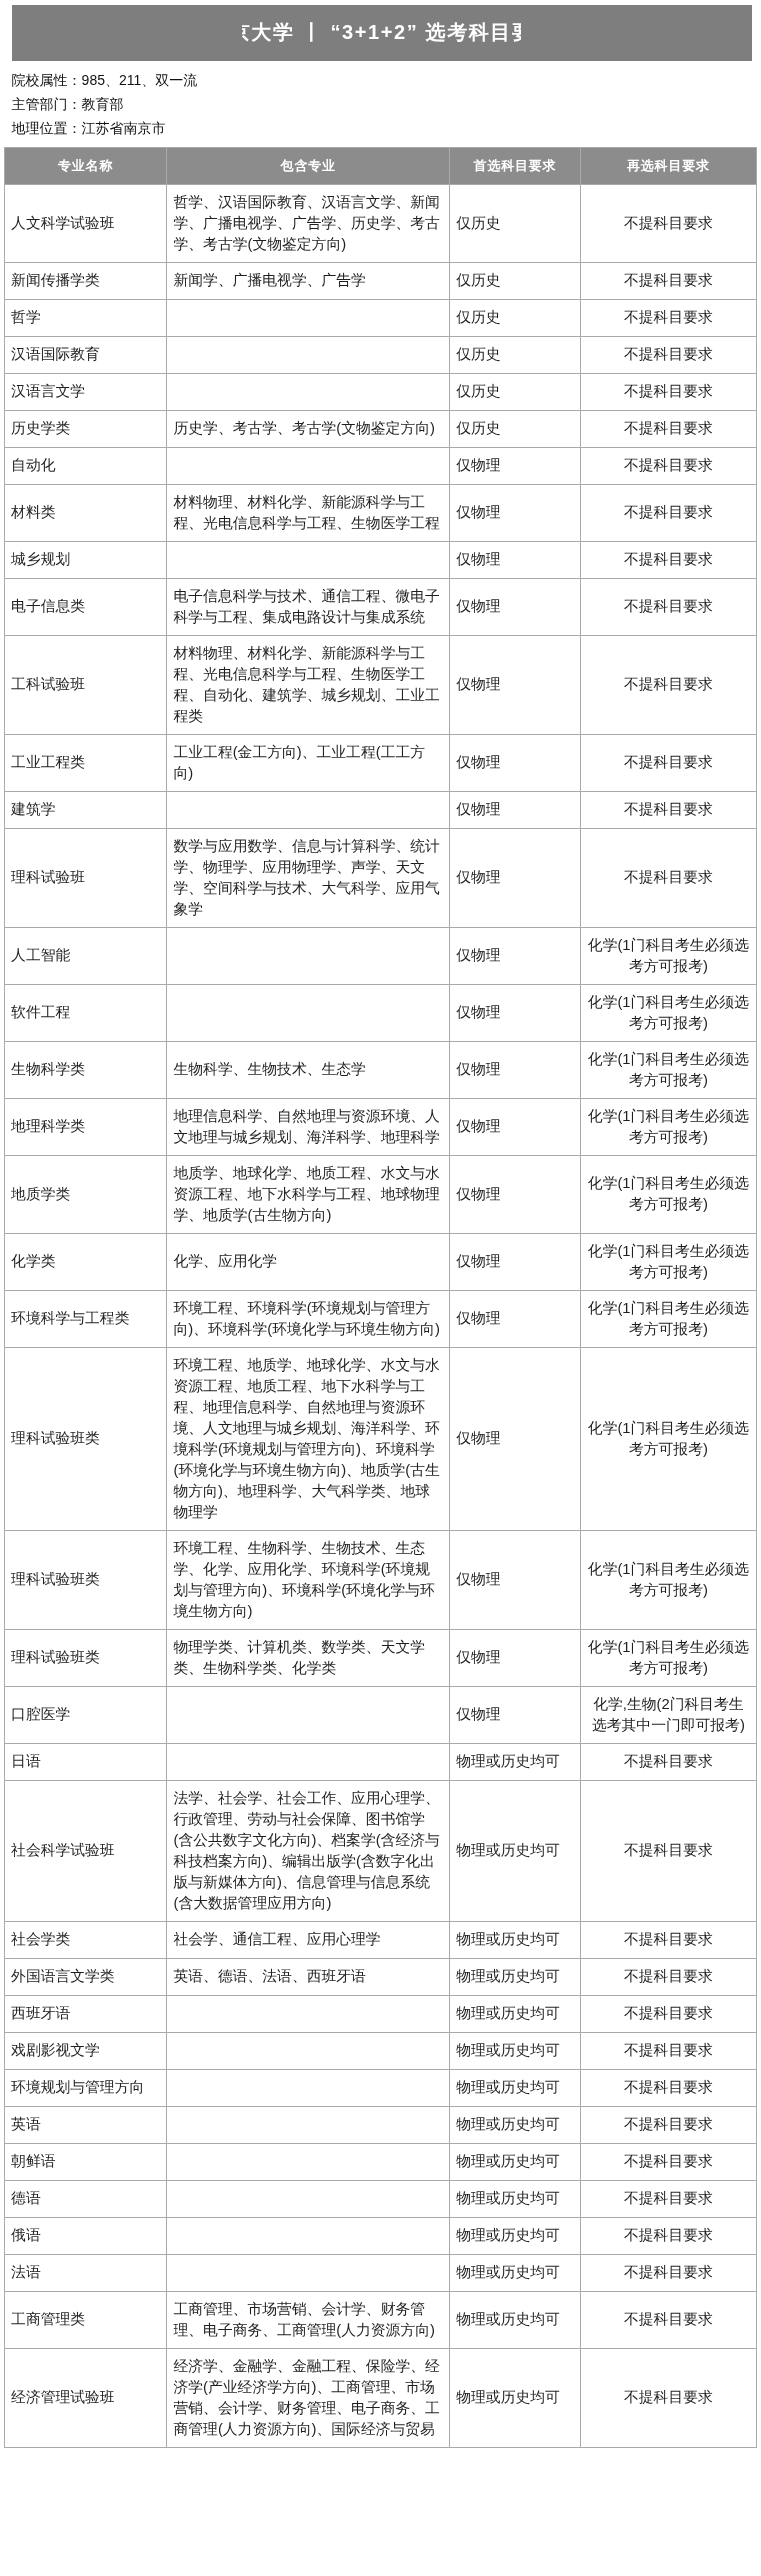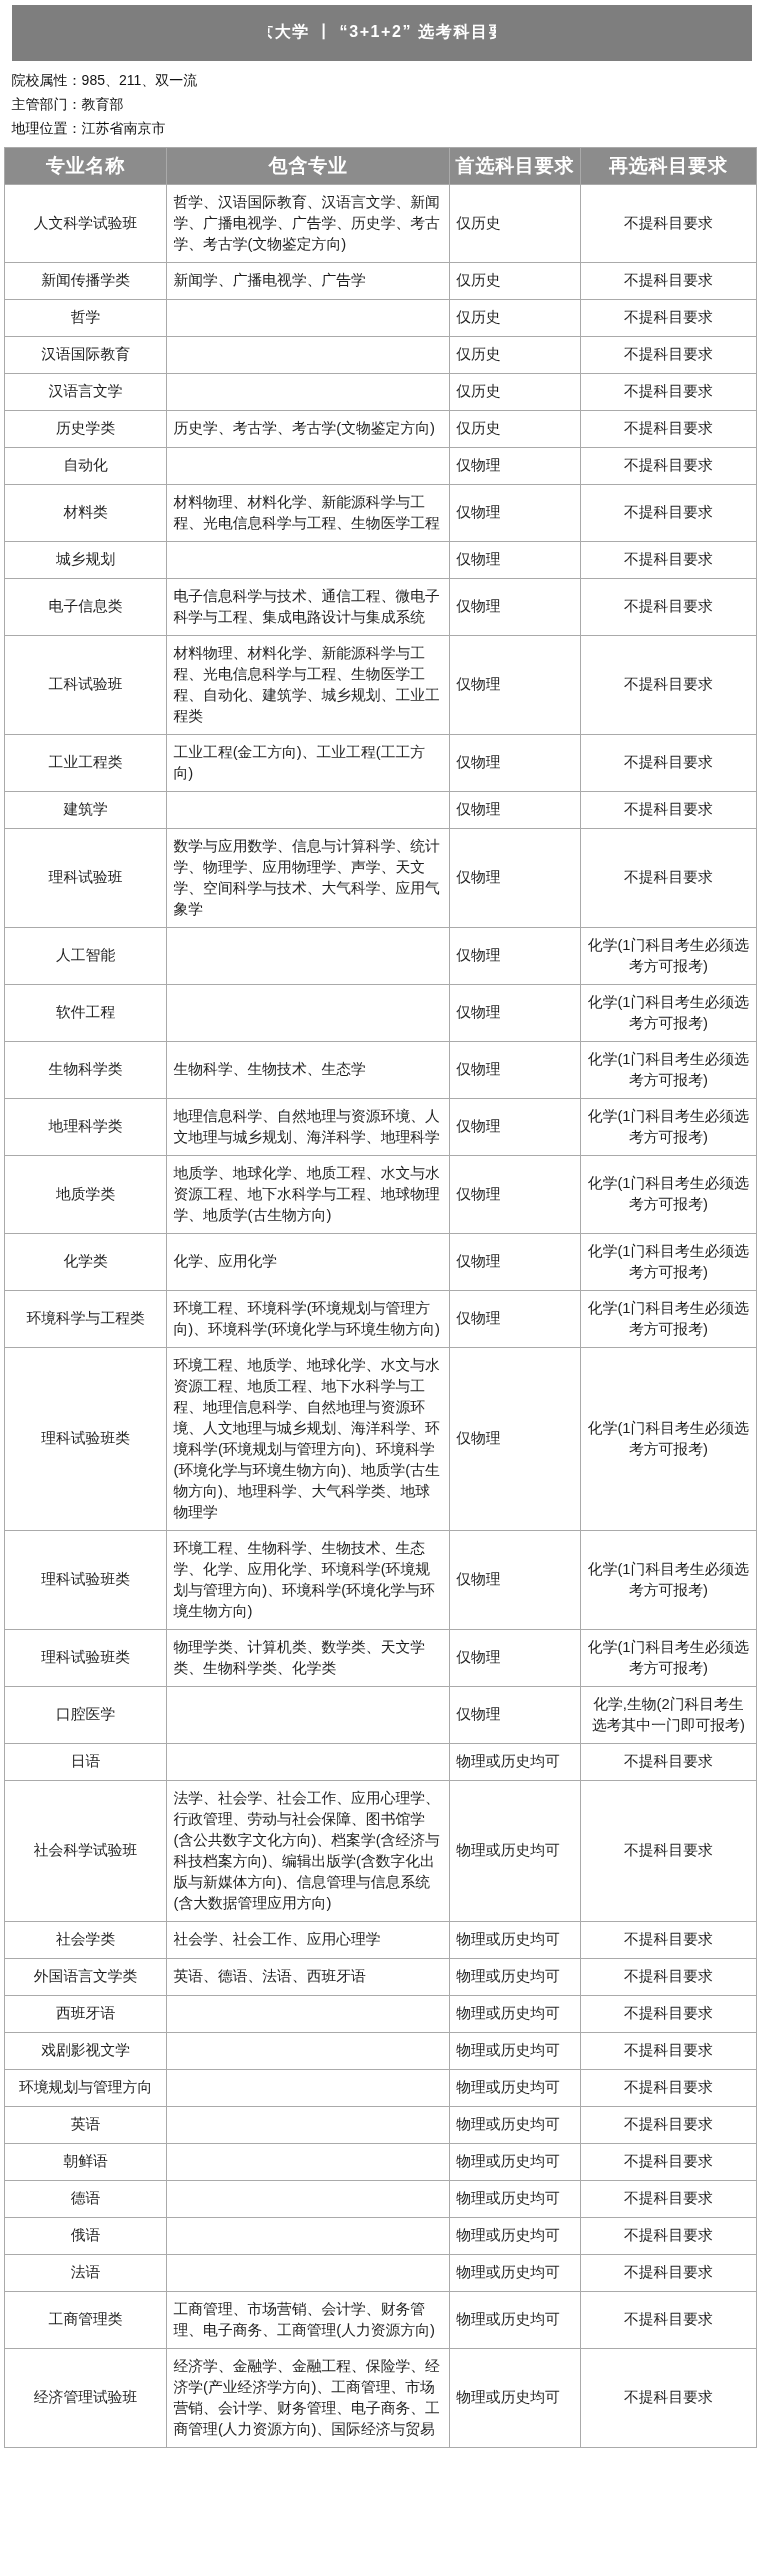--- a/index.html
+++ b/index.html
@@ -22,21 +22,21 @@
   
   .banner{
     margin:4.7px 9.3px 0 11.6px;
     height:56px;
     background:var(--banner_bg);
     display:flex;align-items:center;justify-content:center;
     overflow:hidden;
   }
   .banner-title{
     color:var(--header_text);
-    font-size:16px;
+    font-size:20px;
     font-weight:bold;
     letter-spacing:1.6px;
     white-space:nowrap;
     display:flex;align-items:flex-end;
   }
   .frag{display:inline-block;width:0.45em;overflow:hidden;white-space:nowrap;}
   .frag-left{direction:rtl;}
 
   
   .info{margin:7.8px 0 6.2px 11.6px;}
@@ -49,38 +49,38 @@
     border-collapse:collapse;
     table-layout:fixed;
   }
   table.req th,table.req td{
     border:0.8px solid var(--border_color);
     vertical-align:middle;
   }
   table.req th{
     background:var(--table_header_bg);
     color:var(--header_text);
-    font-size:19px;
+    font-size:13px;
     font-weight:bold;
     height:37px;
     text-align:center;
     letter-spacing:0.8px;
   }
   col.c-major{width:21.6%;}
   col.c-includes{width:37.6%;}
   col.c-first{width:17.4%;}
   col.c-second{width:23.4%;}
   table.req td{
     font-size:14.8px;
     line-height:1.42;
     height:37px;
     padding:7px 6.2px;
     color:var(--text_color);
   }
-  td.cell-major{text-align:center;padding:7px 4.7px;}
+  td.cell-major{padding:7px 4.7px;}
   td.cell-includes{text-align:left;padding:7px 9.3px;}
   td.cell-first{text-align:left;}
   td.cell-second{text-align:center;padding:7px 11px;}
 </style>
 </head>
 <body>
 
 <div class="page">
 
   <div class="banner">
@@ -299,21 +299,21 @@
 
   <tr>
     <td class="cell-major">社会科学试验班</td>
     <td class="cell-includes">法学、社会学、社会工作、应用心理学、行政管理、劳动与社会保障、图书馆学(含公共数字文化方向)、档案学(含经济与科技档案方向)、编辑出版学(含数字化出版与新媒体方向)、信息管理与信息系统(含大数据管理应用方向)</td>
     <td class="cell-first">物理或历史均可</td>
     <td class="cell-second">不提科目要求</td>
   </tr>
 
   <tr>
     <td class="cell-major">社会学类</td>
-    <td class="cell-includes">社会学、社会工作、应用心理学</td>
+    <td class="cell-includes">社会学、通信工程、应用心理学</td>
     <td class="cell-first">物理或历史均可</td>
     <td class="cell-second">不提科目要求</td>
   </tr>
 
   <tr>
     <td class="cell-major">外国语言文学类</td>
     <td class="cell-includes">英语、德语、法语、西班牙语</td>
     <td class="cell-first">物理或历史均可</td>
     <td class="cell-second">不提科目要求</td>
   </tr>

